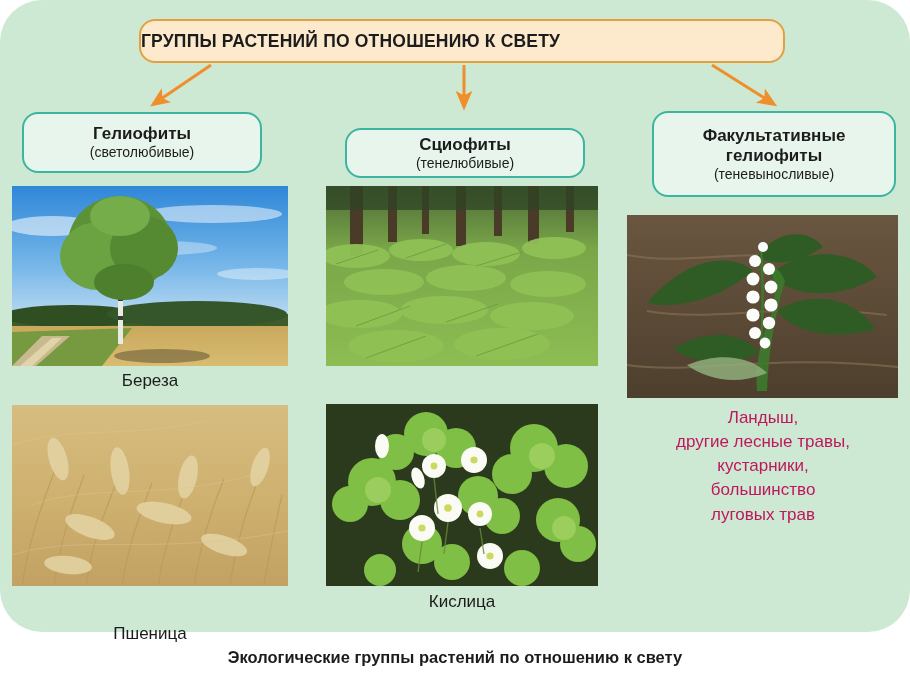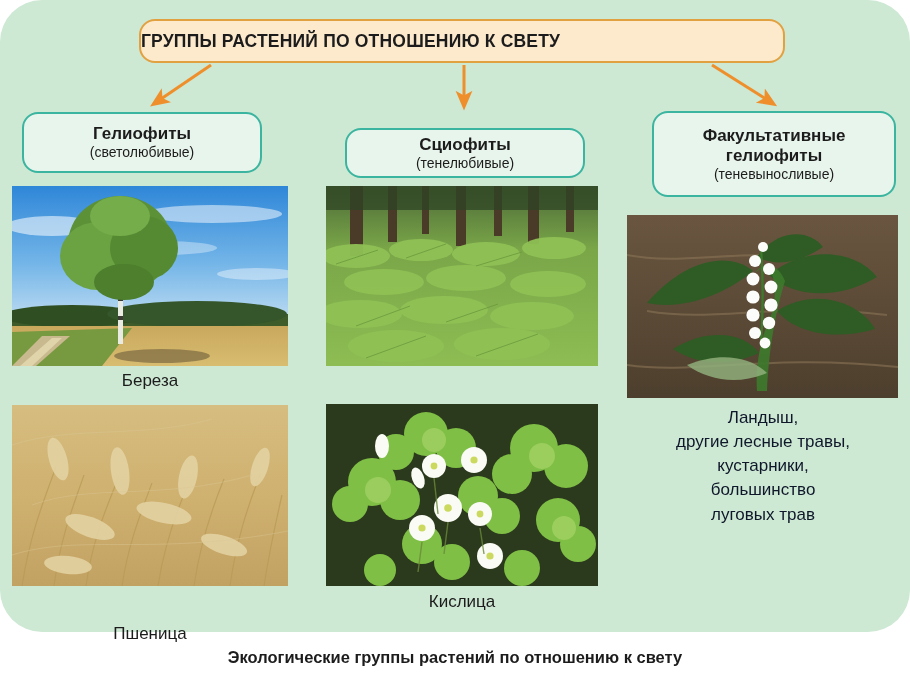--- a/index.html
+++ b/index.html
@@ -113,21 +113,21 @@
   #caption-fern   { left: 326px; top: 371px; width: 272px; }
   #caption-oxalis { left: 326px; top: 592px; width: 272px; }
 
   
   #desc-facultative {
     position: absolute;
     left: 620px; top: 406px;
     width: 286px;
     font-size: 17px;
     line-height: 1.42;
-    color: #0f172a;
+    color: #be185d;
     text-align: center;
     white-space: pre-line;
   }
 
   
   #footer-caption {
     position: absolute;
     left: 0; top: 648px;
     width: 910px;
     font-size: 16.5px;

